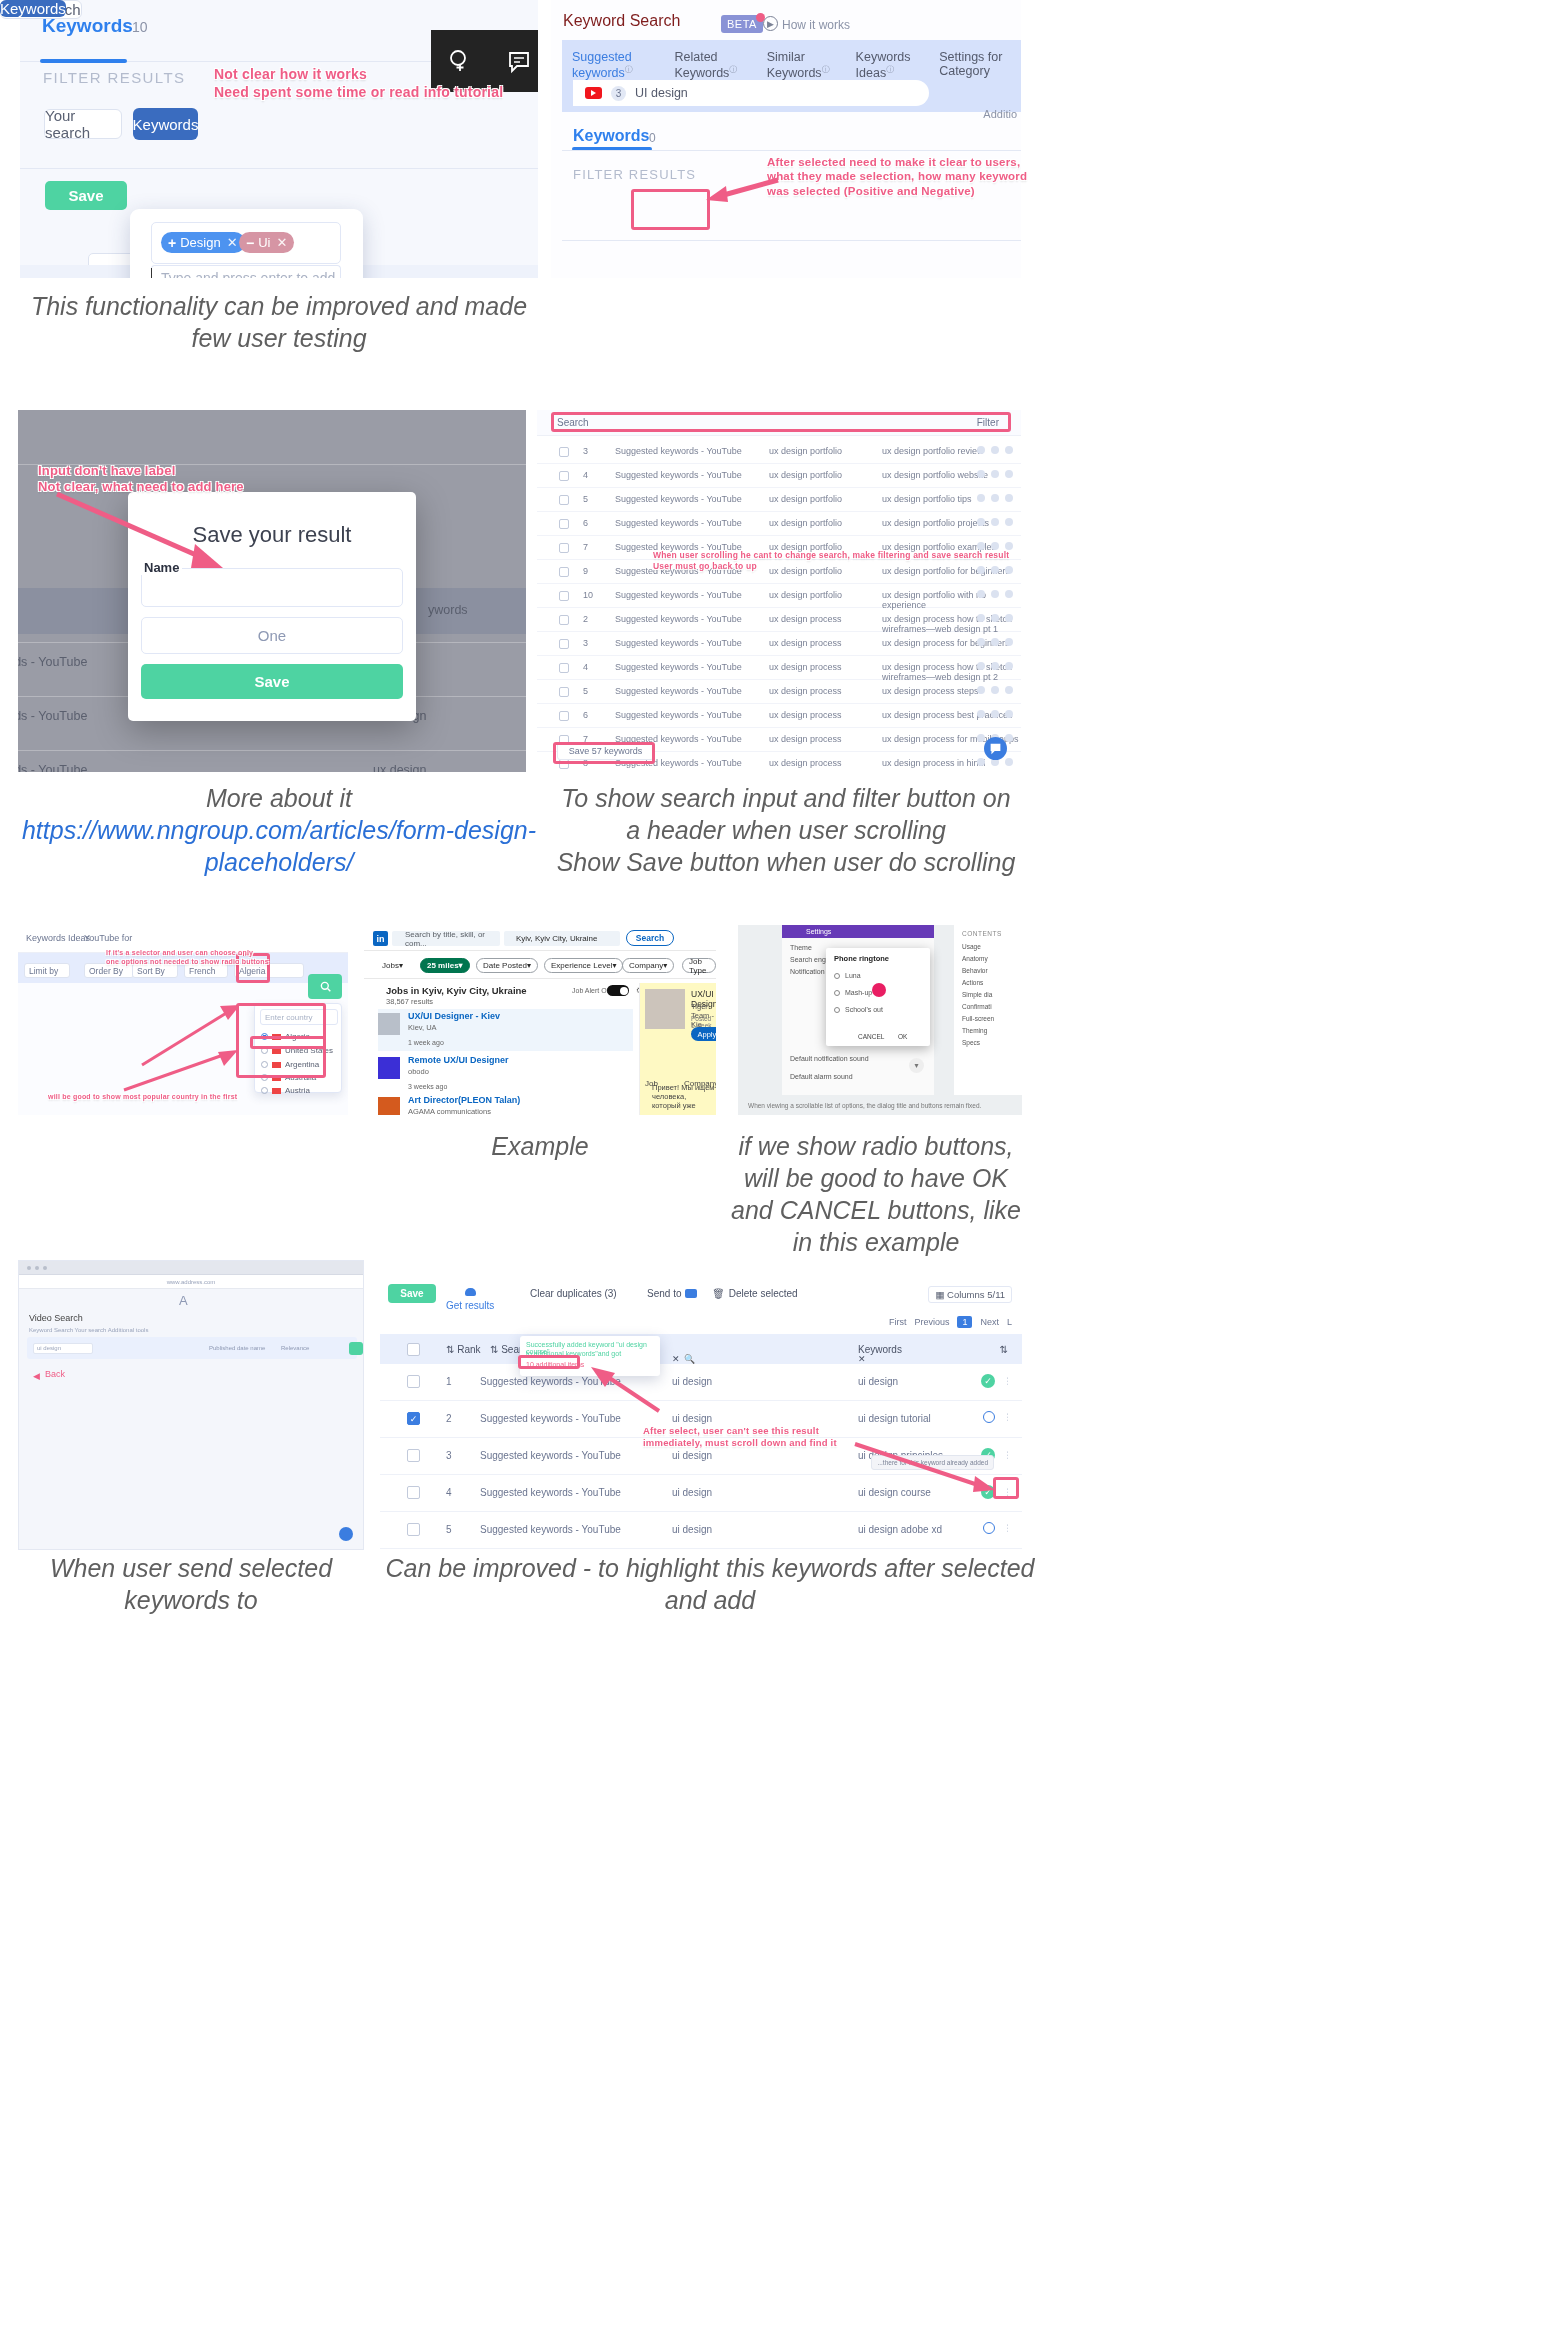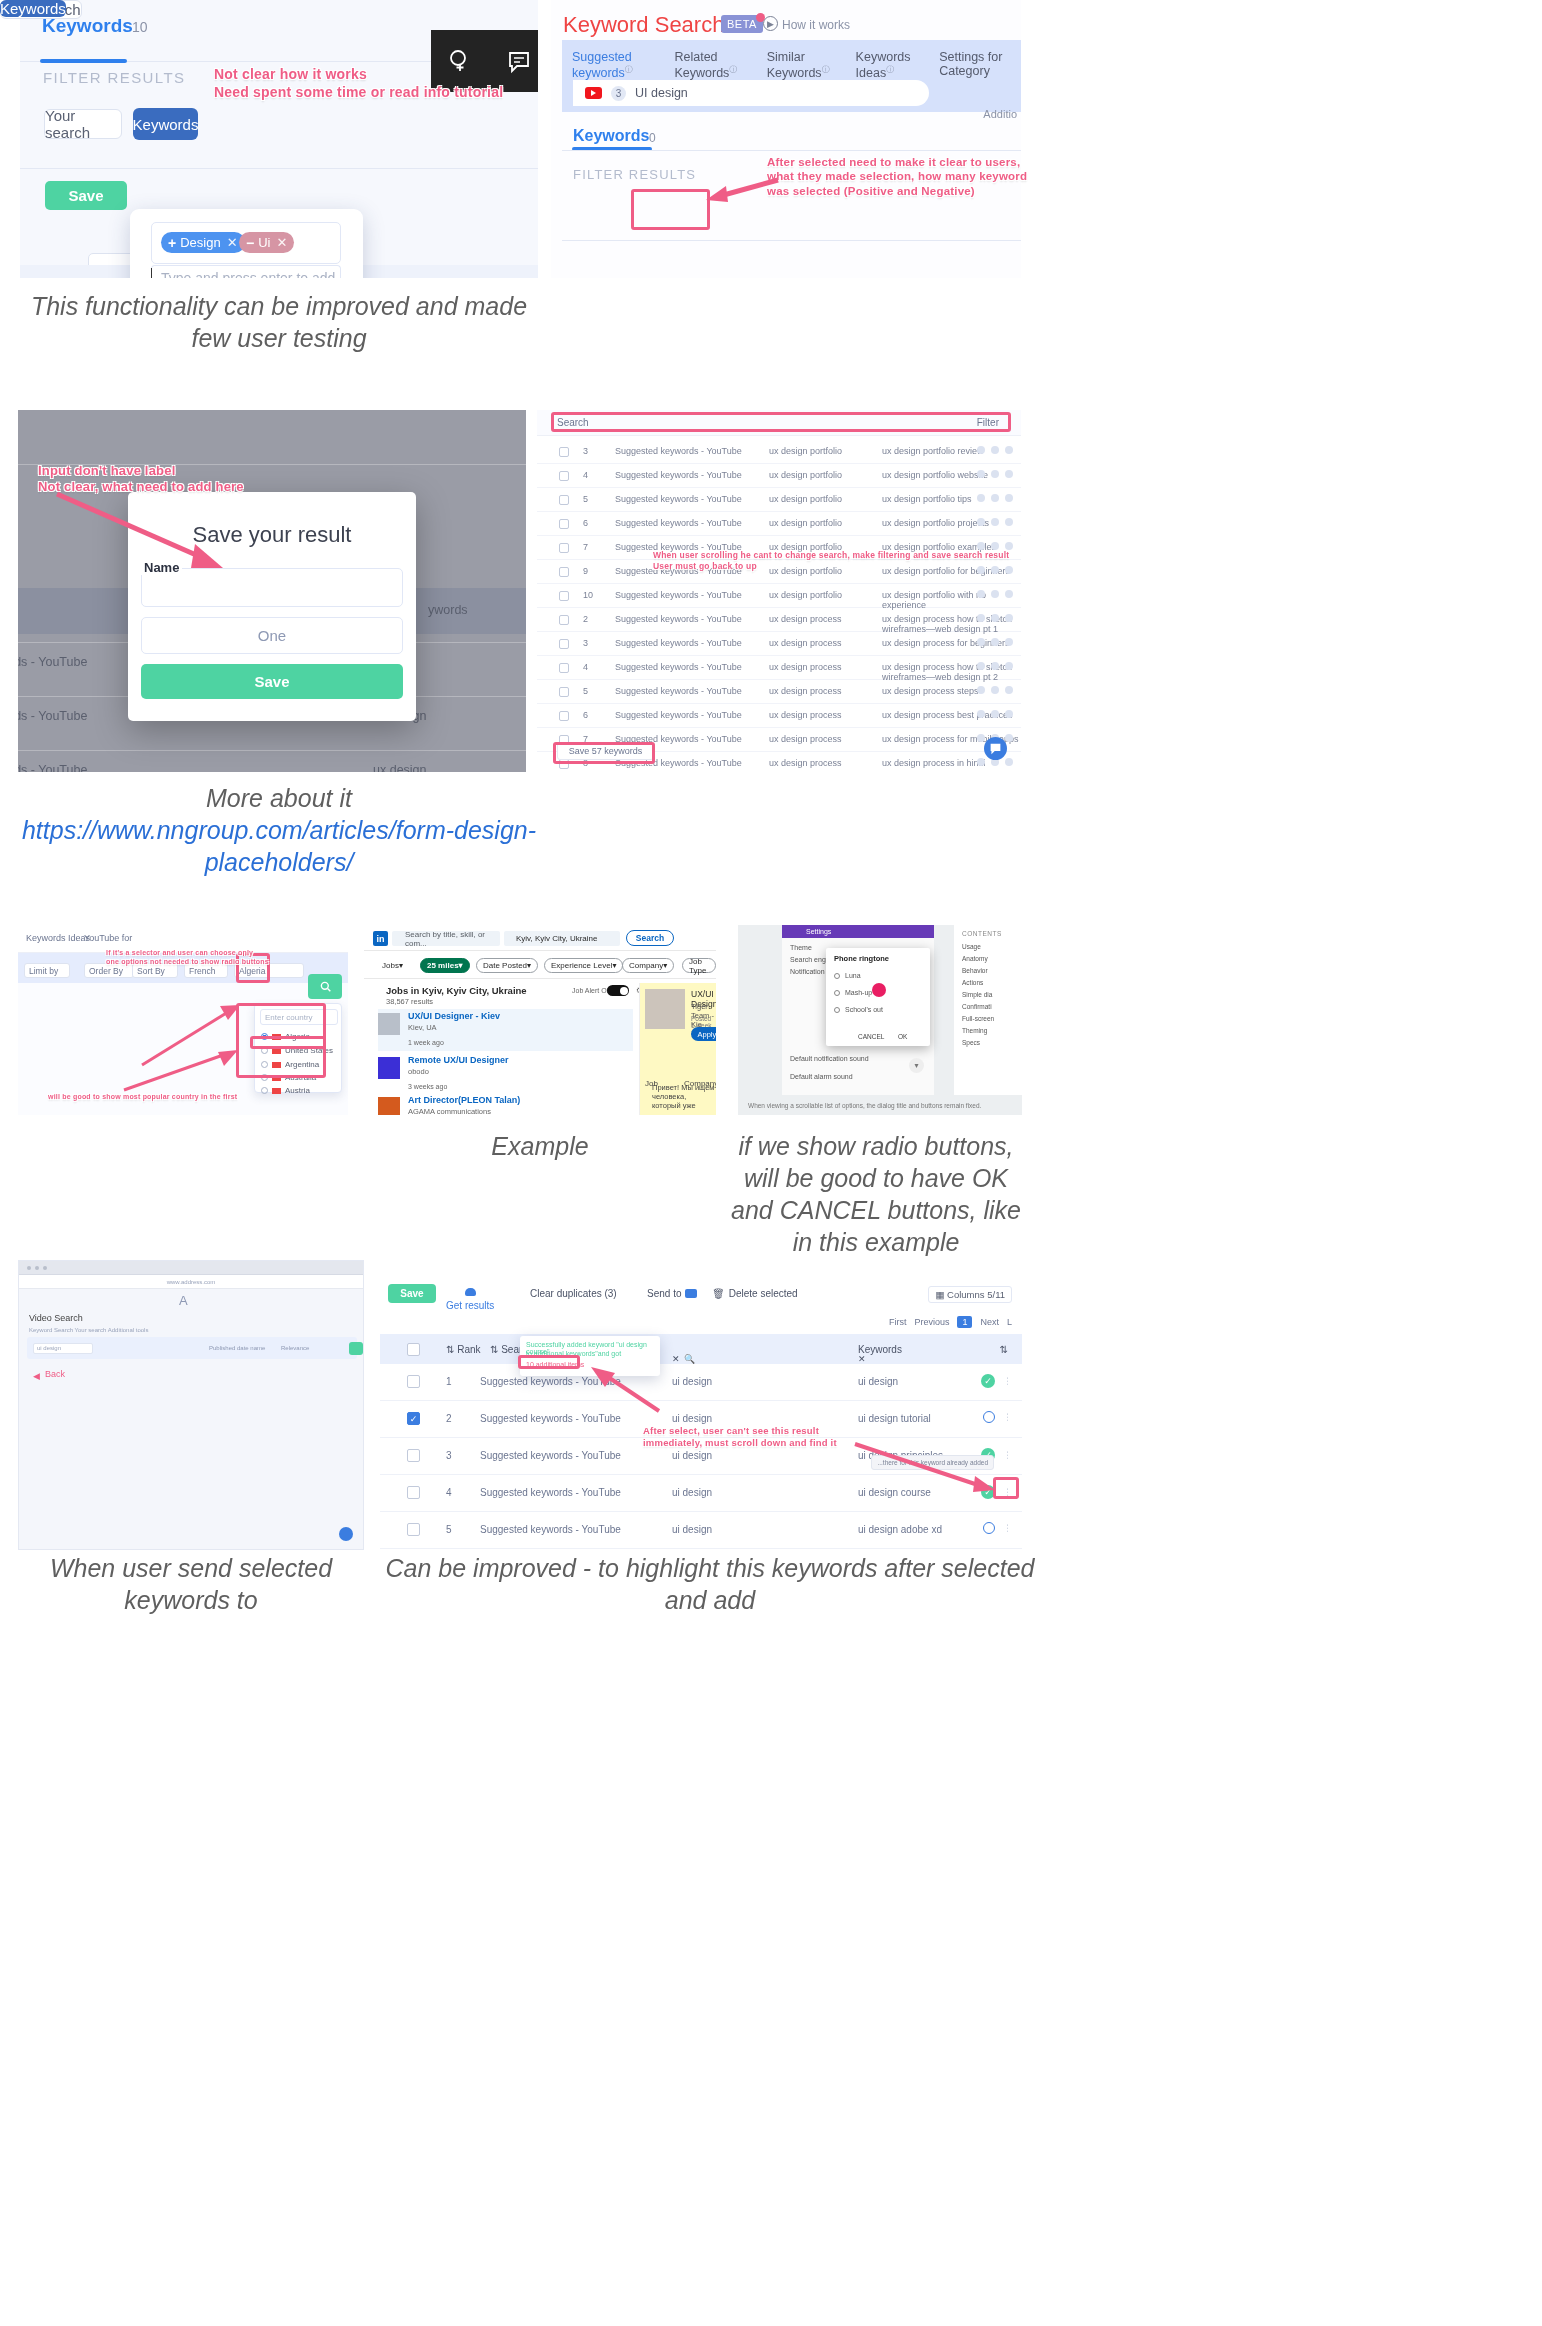--- a/index.html
+++ b/index.html
@@ -74,21 +74,21 @@
      font-size:14px; color:#aab2c4; display:flex; align-items:center; padding-left:9px; }
   .kwpanel .caret { position:absolute; left:21px; top:59px; width:1px; height:19px; background:#333; }
 
   
   .darkbar { position:absolute; left:411px; top:30px; width:117px; height:62px; background:#232323;
      display:flex; align-items:center; justify-content:space-around; }
   .darkbar svg { display:block; }
 
   
   #card2 { left:551px; top:0; width:470px; height:278px; background:#fdfdff; }
-  #card2 .title { position:absolute; left:12px; top:12px; font-size:22px; color:#ef4444; }
+  #card2 .title { position:absolute; left:12px; top:12px; font-size:16px; color:#7f1d1d; }
   #card2 .beta { position:absolute; left:170px; top:15px; background:#8a93d6; color:#fff; font-size:11px;
      border-radius:3px; padding:3px 6px; letter-spacing:.5px; }
   #card2 .betadot { position:absolute; left:205px; top:13px; width:9px; height:9px; border-radius:50%; background:#ef5d86; }
   #card2 .howicon { position:absolute; left:212px; top:16px; width:15px; height:15px; border-radius:50%;
      border:1.5px solid #7b8296; display:flex; align-items:center; justify-content:center; font-size:9px; color:#7b8296; }
   #card2 .how { position:absolute; left:231px; top:18px; font-size:12px; color:#8b93a8; }
   #card2 .tabsband { position:absolute; left:11px; top:40px; width:459px; height:72px; background:#d6e1fb; }
   #card2 .tabs { position:absolute; left:10px; top:10px; display:flex; gap:16px; font-size:12.5px; color:#545a6c; }
   #card2 .tabs .t0 { color:#3b7de0; }
   #card2 .tabs sup { font-size:8px; color:#9aa4bb; }
@@ -587,20 +587,22 @@
       <svg width="13" height="13" viewBox="0 0 16 16">
           <path d="M2 2h12v9H7l-4 4v-4H2z" fill="#fff"></path>
         </svg>
     </div>
   </div>
   <div class="redbox" style="left:551px; top:412px; width:460px; height:20px;"></div>
   <div class="redbox" style="left:553px; top:742px; width:102px; height:22px;"></div>
   <div class="annot" style="left:653px; top:550px; font-size:8.5px;">When user scrolling he cant to change search, make filtering and save search result
 User must go back to up</div>
 
+  <div class="caption" style="left:551px; top:782px; width:470px; white-space:pre-line;">To show search input and filter button on a header when user scrolling
+Show Save button when user do scrolling</div>
 
   <div class="shot" id="card5">
     <div class="hdr"></div>
     <div class="hdrtxt">Keywords Ideas</div>
     <div class="hdrtxt" style="left:66px;">YouTube for</div>
     <div class="band"></div>
     <div class="ctrl" style="left:6px;  width:46px;">Limit by</div>
     <div class="ctrl" style="left:66px; width:50px;">Order By</div>
     <div class="ctrl" style="left:114px;width:46px;">Sort By</div>
     <div class="ctrl" style="left:166px;width:44px;">French</div>

